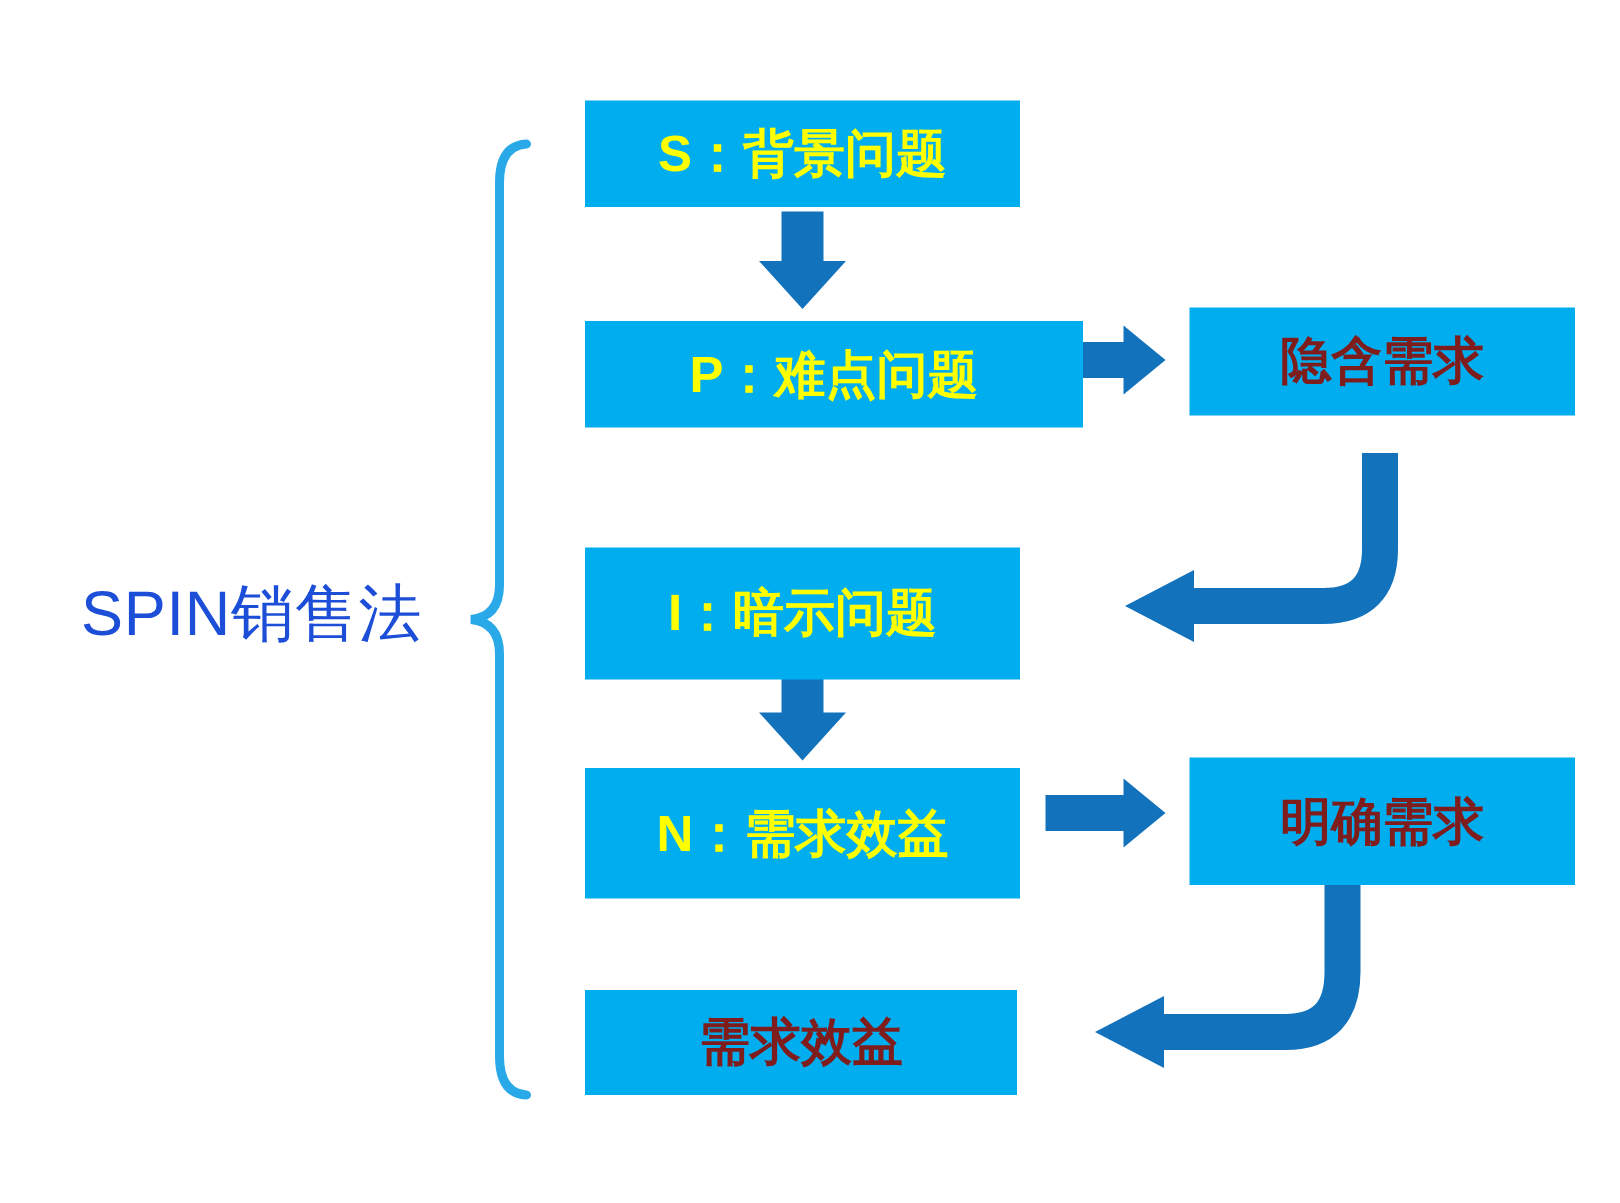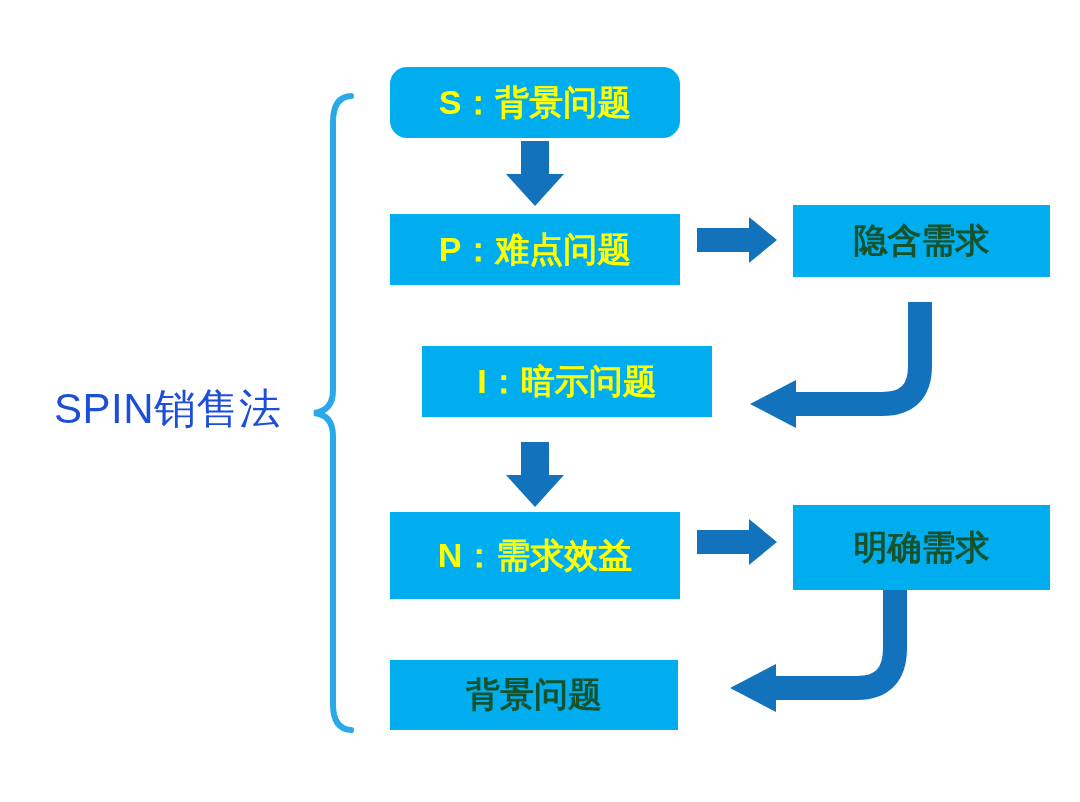--- a/index.html
+++ b/index.html
@@ -26,25 +26,25 @@
     position: absolute;
     background: #00AEEF;
     display: flex;
     align-items: center;
     justify-content: center;
     font-weight: bold;
     font-size: 34px;
     white-space: nowrap;
   }
   .step-box   { color: #FFFF00; }
-  .result-box { color: #14532d; font-family: Liberation Serif, serif; }
+  .result-box { color: #7f1d1d; font-family: Liberation Serif, serif; }
 
-  .box-s       { left: 390px; top:  67px; width: 290px; height: 71px; border-radius: 17px; }
-  .box-p       { left: 390px; top: 214px; width: 290px; height: 71px; }
-  .box-i       { left: 390px; top: 346px; width: 290px; height: 71px; margin-left: 32px; }
+  .box-s       { left: 390px; top:  67px; width: 290px; height: 71px; }
+  .box-p       { left: 390px; top: 214px; width: 332px; height: 71px; }
+  .box-i       { left: 390px; top: 365px; width: 290px; height: 88px; }
   .box-n       { left: 390px; top: 512px; width: 290px; height: 87px; }
   .box-benefit { left: 390px; top: 660px; width: 288px; height: 70px; }
   .box-implied  { left: 793px; top: 205px; width: 257px; height: 72px; }
   .box-explicit { left: 793px; top: 505px; width: 257px; height: 85px; }
 
   .diagram-title {
     position: absolute;
     left: 54px;
     top: 381px;
     width: 245px;
@@ -78,18 +78,18 @@
     <path d="M 895 585 L 895 648 Q 895 688 857 688 L 776 688" fill="none" stroke="#1272BC" stroke-width="24"></path>
     <polygon points="776,664 776,712 730,688" fill="#1272BC"></polygon>
   </svg>
 
   <div class="diagram-title">SPIN销售法</div>
 
   <div class="box step-box box-s">S：背景问题</div>
   <div class="box step-box box-p">P：难点问题</div>
   <div class="box step-box box-i">I：暗示问题</div>
   <div class="box step-box box-n">N：需求效益</div>
-  <div class="box result-box box-benefit">背景问题</div>
+  <div class="box result-box box-benefit">需求效益</div>
 
   <div class="box result-box box-implied">隐含需求</div>
   <div class="box result-box box-explicit">明确需求</div>
 
 </div>
 
 </body></html>

